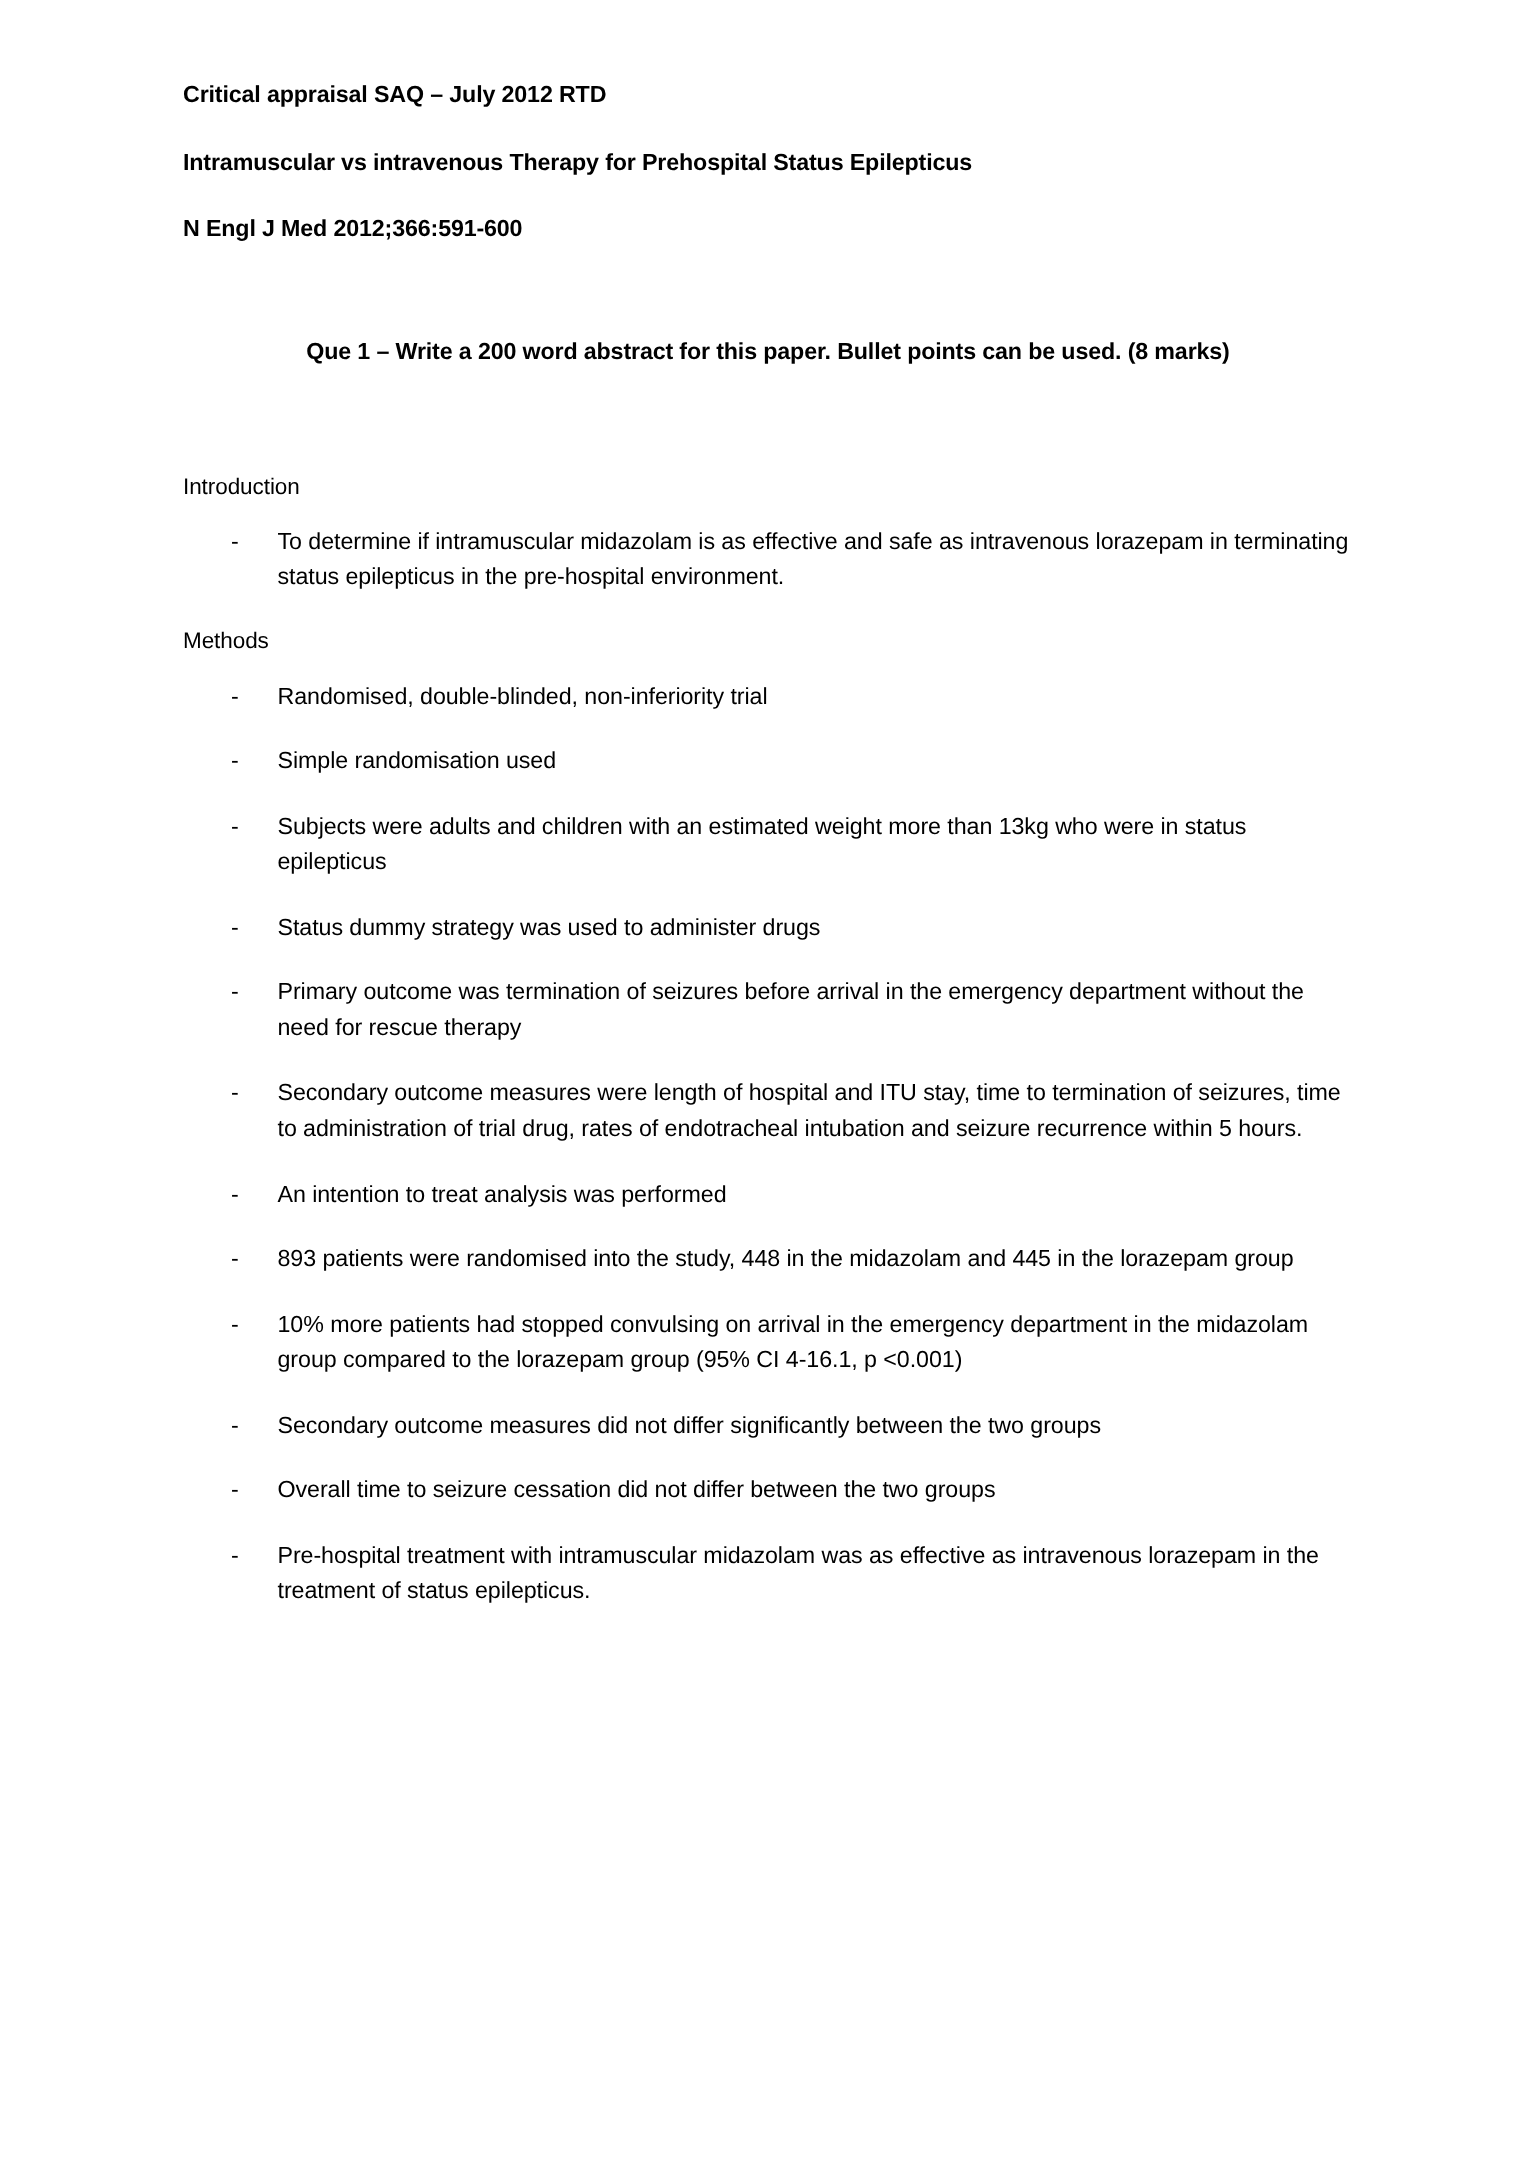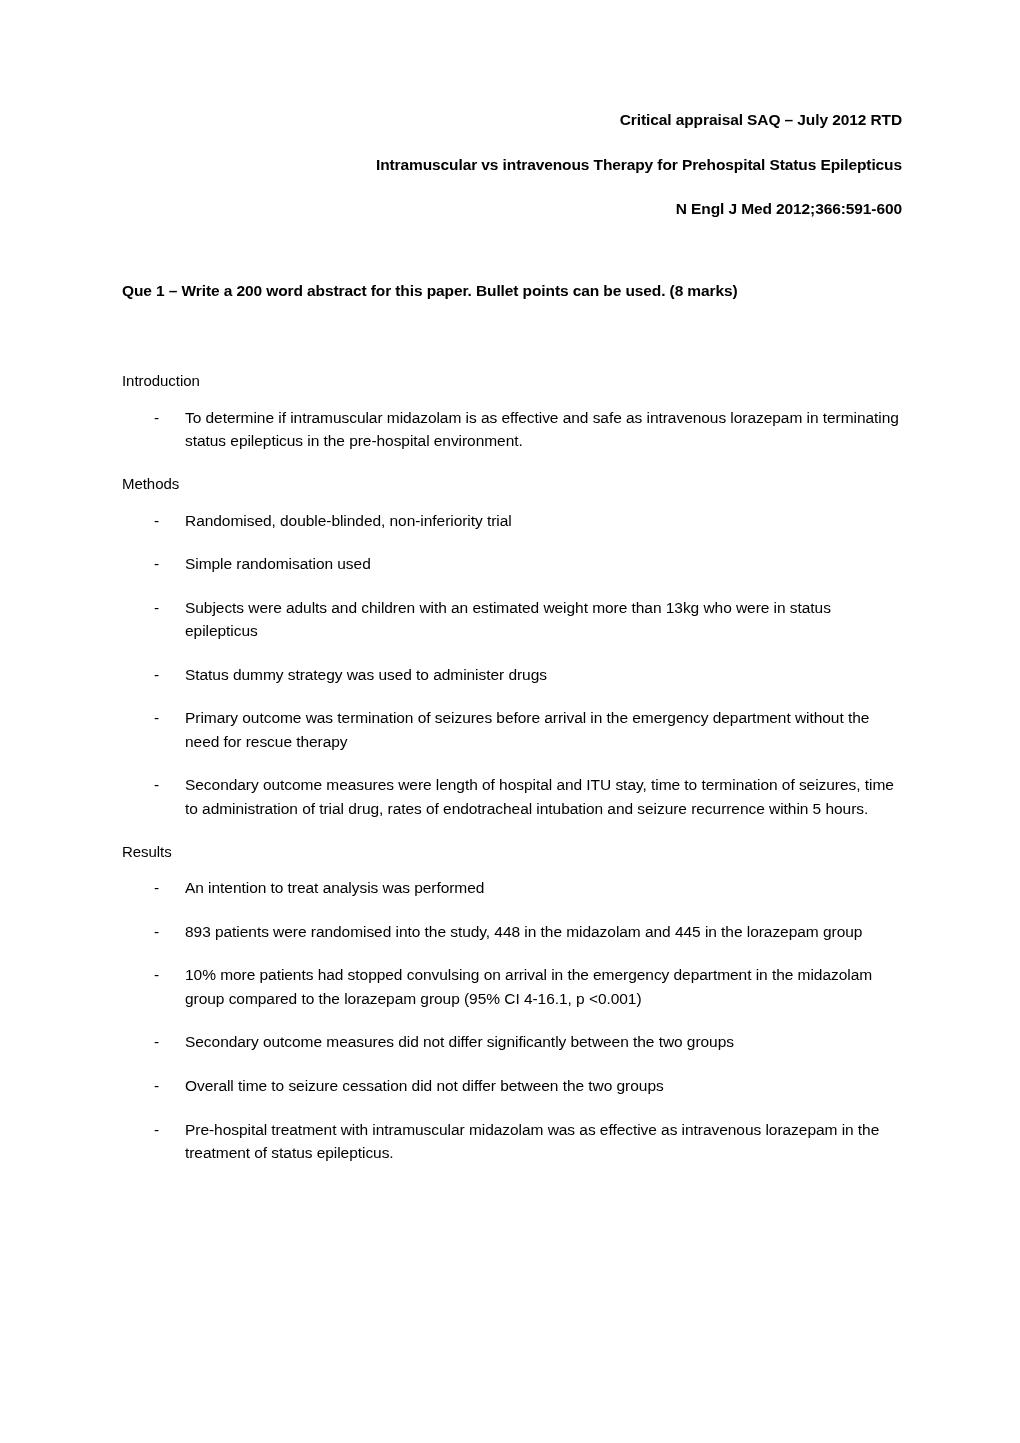--- a/index.html
+++ b/index.html
@@ -22,41 +22,41 @@
   }
   .content {
     position: absolute;
     left: 122px;
     top: 0;
     width: 780px;
   }
 
   
   .title-block {
-    padding-top: 112px;
-    text-align: right;
+    padding-top: 56px;
+    text-align: left;
   }
   .title-line {
     font-size: 15.5px;
     font-weight: bold;
     line-height: 1.0;
     letter-spacing: -0.1px;
     margin: 0 0 29px 0;
     white-space: nowrap;
   }
   .title-line:last-child { margin-bottom: 0; }
 
   
   .question {
     margin-top: 66px;
     font-size: 15.5px;
     font-weight: bold;
     line-height: 1.0;
     letter-spacing: -0.1px;
-    text-align: left;
+    text-align: center;
   }
 
   
   .sections { margin-top: 72px; }
 
   .section { }
 
   .section-heading {
     font-size: 15px;
     font-weight: normal;
@@ -144,21 +144,20 @@
           </li>
           <li class="bullet">
             <span class="bullet-marker">-</span>
             <span>Secondary outcome measures were length of hospital and ITU stay, time to termination of seizures, time to administration of trial drug, rates of endotracheal intubation and seizure recurrence within 5 hours.</span>
           </li>
         </ul>
       </div>
       <div class="section-gap"></div>
 
       <div class="section">
-        <div class="section-heading">Results</div>
         <ul class="bullets">
           <li class="bullet">
             <span class="bullet-marker">-</span>
             <span>An intention to treat analysis was performed</span>
           </li>
           <li class="bullet">
             <span class="bullet-marker">-</span>
             <span>893 patients were randomised into the study, 448 in the midazolam and 445 in the lorazepam group</span>
           </li>
           <li class="bullet">

